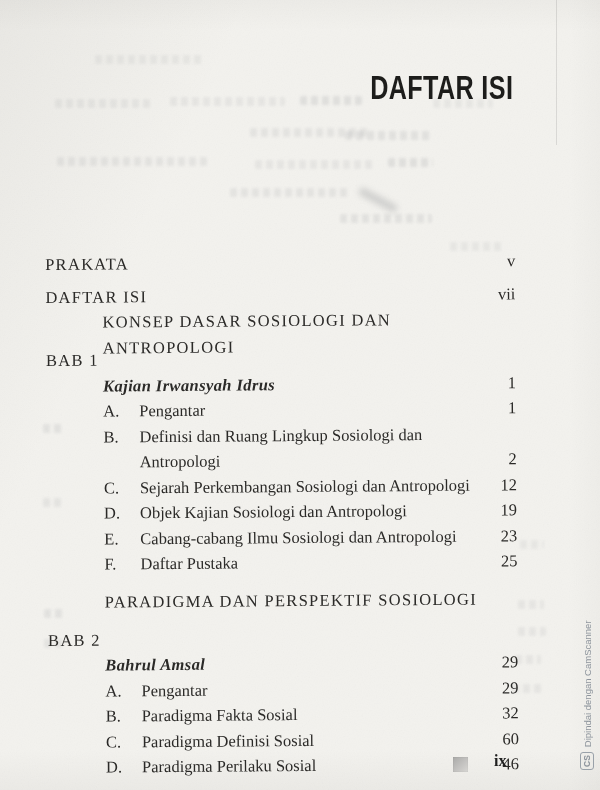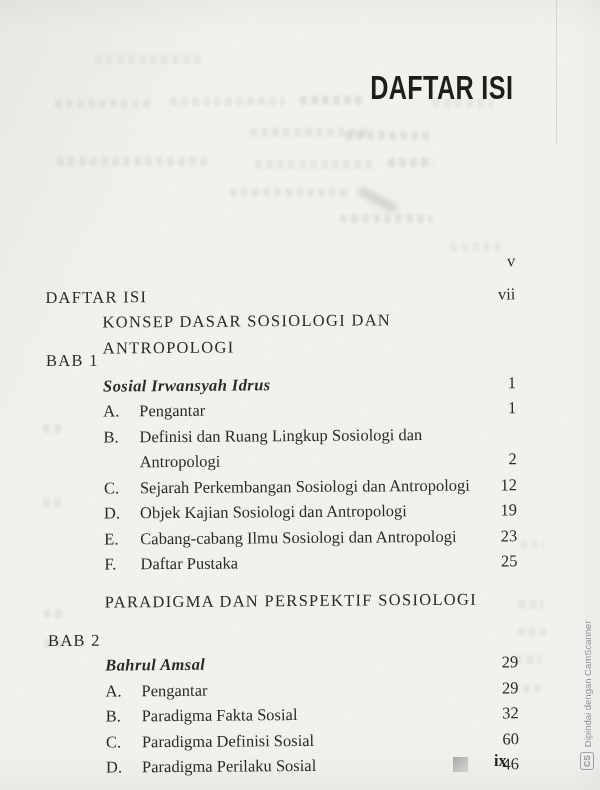--- a/index.html
+++ b/index.html
@@ -130,37 +130,38 @@
     <div class="smudge" style="left:512px;top:684px;width:30px;opacity:.08"></div>
     <div class="smear" style="left:357px;top:196px;"></div>
     <div class="edge-line"></div>
   </div>
 
   <h1 class="title">DAFTAR ISI</h1>
 
   <div class="toc">
 
     <div class="row front-prakata">
+      <span class="caps">PRAKATA</span>
       <span class="pg">v</span>
     </div>
     <div class="row">
       <span class="caps">DAFTAR ISI</span>
       <span class="pg">vii</span>
     </div>
 
     <div class="chapter">
       <div class="row">
         <span class="bab">BAB 1</span>
         <span class="chtitle">
           <span class="tline">KONSEP DASAR SOSIOLOGI DAN</span>
           <span class="tline">ANTROPOLOGI</span>
         </span>
       </div>
       <div class="row arow">
-        <span class="author">Sosial Irwansyah Idrus</span>
+        <span class="author">Kajian Irwansyah Idrus</span>
         <span class="pg">1</span>
       </div>
 
       <div class="row item">
         <span class="letter">A.</span>
         <span class="itext">
           <span class="tline">Pengantar</span>
         </span>
         <span class="pg">1</span>
       </div>

